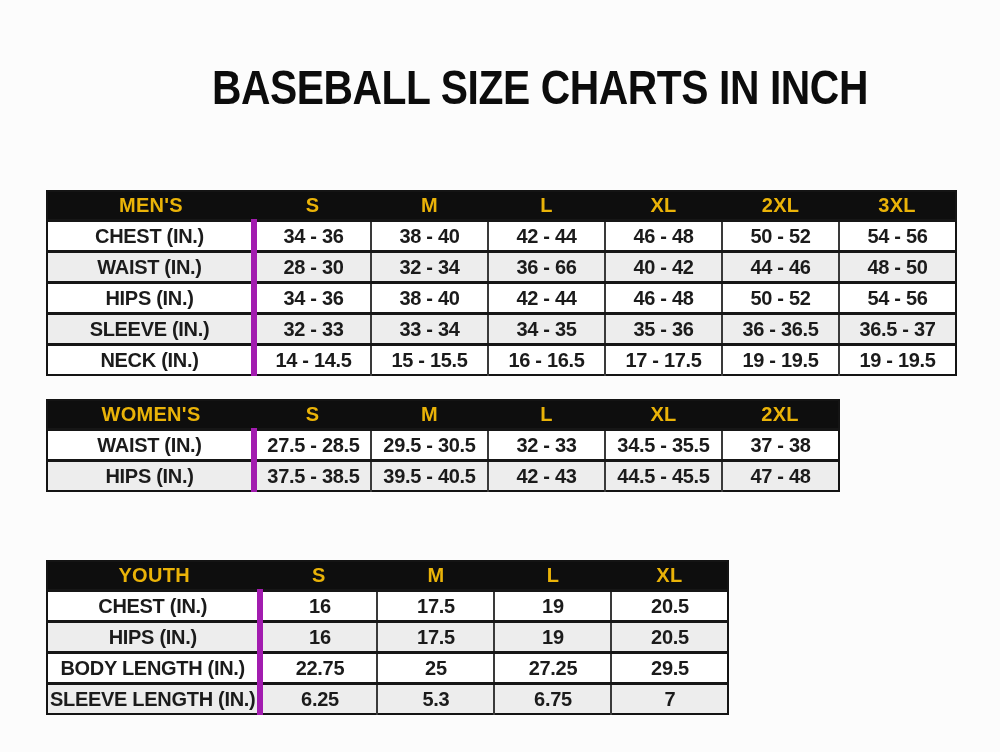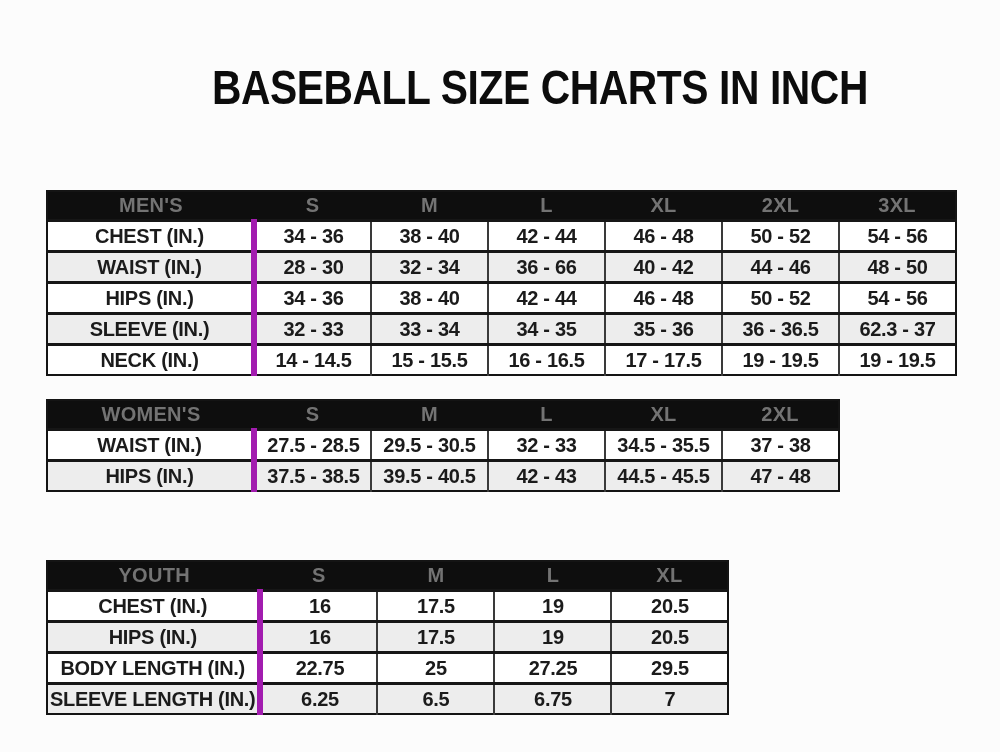--- a/index.html
+++ b/index.html
@@ -42,21 +42,21 @@
 
   .size-table th, .size-table td {
     padding:0 2px;
     text-align:center;
     vertical-align:middle;
     overflow:hidden;
     white-space:nowrap;
   }
   .size-table thead th {
     background:#0e0e0e;
-    color:#737373;
+    color:#eab308;
     font-size:20px;
     font-weight:bold;
     height:27px;
     border:0;
     letter-spacing:0.3px;
   }
   .size-table tbody th, .size-table tbody td {
     font-size:20px;
     font-weight:bold;
     color:#1b1b1b;
@@ -125,21 +125,21 @@
           <td>50 - 52</td>
           <td>54 - 56</td>
         </tr>
         <tr>
           <th scope="row">SLEEVE (IN.)</th>
           <td>32 - 33</td>
           <td>33 - 34</td>
           <td>34 - 35</td>
           <td>35 - 36</td>
           <td>36 - 36.5</td>
-          <td>62.3 - 37</td>
+          <td>36.5 - 37</td>
         </tr>
         <tr>
           <th scope="row">NECK (IN.)</th>
           <td>14 - 14.5</td>
           <td>15 - 15.5</td>
           <td>16 - 16.5</td>
           <td>17 - 17.5</td>
           <td>19 - 19.5</td>
           <td>19 - 19.5</td>
         </tr>
@@ -218,19 +218,19 @@
         <tr>
           <th scope="row">BODY LENGTH (IN.)</th>
           <td>22.75</td>
           <td>25</td>
           <td>27.25</td>
           <td>29.5</td>
         </tr>
         <tr>
           <th scope="row">SLEEVE LENGTH (IN.)</th>
           <td>6.25</td>
-          <td>6.5</td>
+          <td>5.3</td>
           <td>6.75</td>
           <td>7</td>
         </tr>
       </tbody>
     </table>
 </div>
 
 </body></html>

